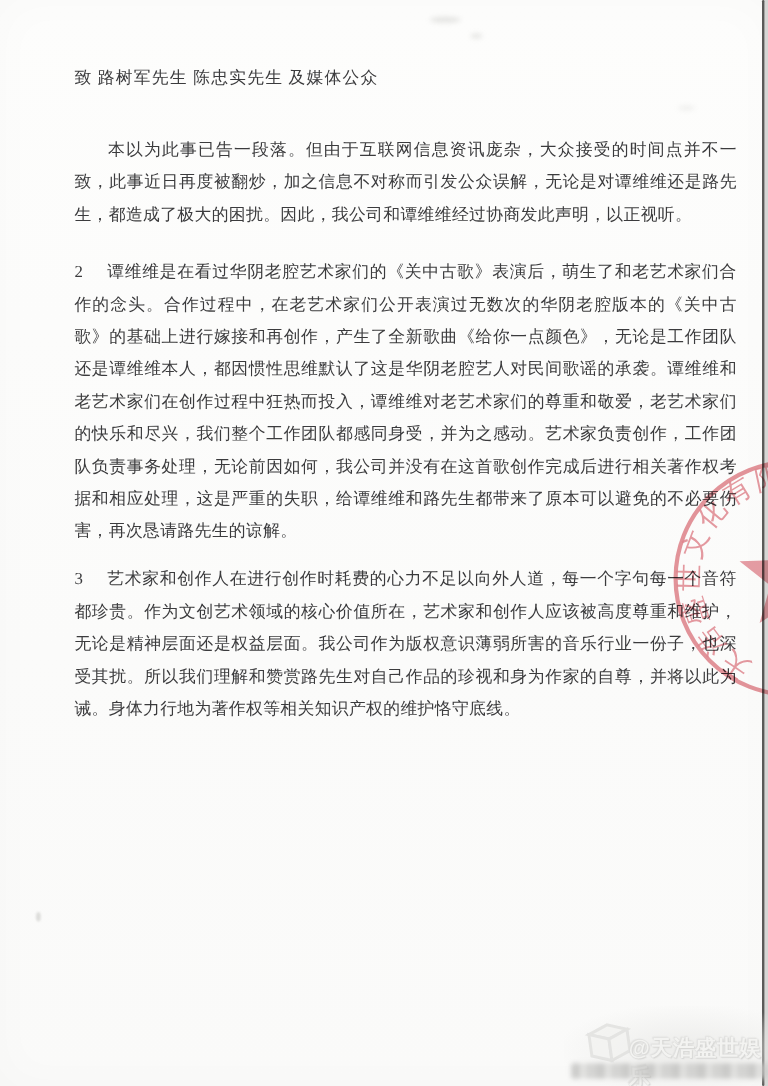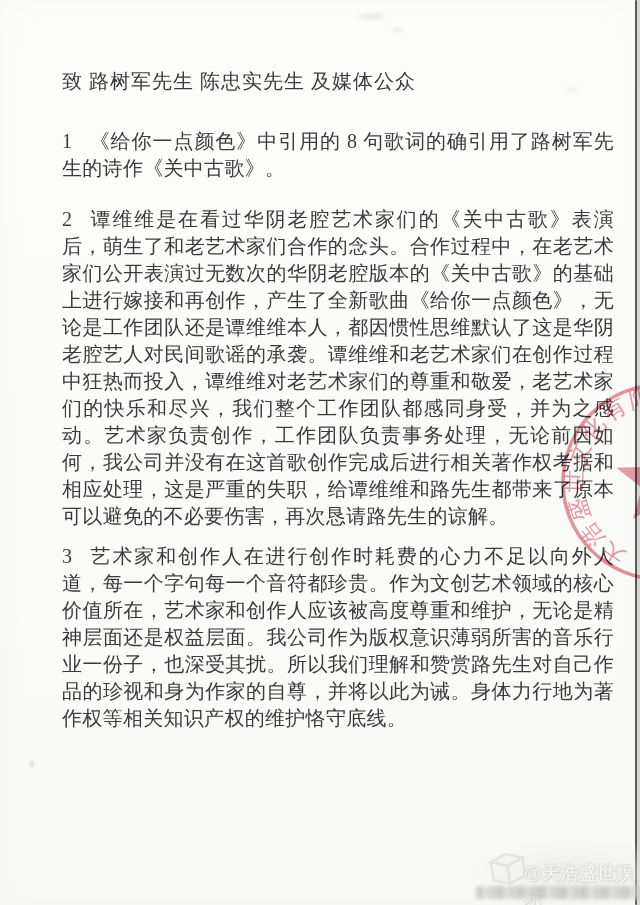--- a/index.html
+++ b/index.html
@@ -16,22 +16,22 @@
   .scan-strip{position:absolute;top:0;right:0;width:4px;height:905px;background:#d6d6d4;}
   .scan-line{position:absolute;top:0;right:3px;width:2px;height:905px;background:#5a5a58;border-radius:1px;}
   .smudge{position:absolute;background:#b9b9b5;border-radius:50%;filter:blur(2px);opacity:.35;}
   .smudge.s1{left:358px;top:14px;width:26px;height:5px;}
   .smudge.s2{left:392px;top:28px;width:10px;height:4px;}
   .smudge.s3{left:565px;top:88px;width:14px;height:4px;opacity:.2;}
   .smudge.s4{left:30px;top:760px;width:4px;height:8px;opacity:.45;filter:blur(1px);}
 
   
   .doc{
-    position:absolute;left:62px;top:68px;width:552px;
-    font-size:20px;line-height:27px;letter-spacing:.3px;
+    position:absolute;left:62px;top:52px;width:552px;
+    font-size:14px;line-height:27px;letter-spacing:.3px;
     text-align:justify;
   }
   .doc p{margin:0;}
   .salutation{margin-bottom:33px !important;letter-spacing:1px;}
   .para{text-indent:2em;}
   .para.p1{margin-bottom:11px !important;}
   .para.p2{margin-bottom:21px !important;}
   .item{margin-bottom:0 !important;}
   .item.i1{margin-bottom:24px !important;}
   .item.i2{margin-bottom:13px !important;}
@@ -68,22 +68,22 @@
 
   <div class="scan-strip"></div>
   <div class="scan-line"></div>
   <div class="smudge s1"></div>
   <div class="smudge s2"></div>
   <div class="smudge s3"></div>
   <div class="smudge s4"></div>
 
   <div class="doc">
     <p class="salutation">致  路树军先生  陈忠实先生  及媒体公众</p>
+    <p class="para p2">本以为此事已告一段落。但由于互联网信息资讯庞杂，大众接受的时间点并不一致，此事近日再度被翻炒，加之信息不对称而引发公众误解，无论是对谭维维还是路先生，都造成了极大的困扰。因此，我公司和谭维维经过协商发此声明，以正视听。</p>
 
-    <p class="item i1"><span class="num">1</span><span>《给你一点颜色》中引用的 8 句歌词的确引用了路树军先生的诗作《关中古歌》。</span></p>
     <p class="item i2"><span class="num">2</span><span>谭维维是在看过华阴老腔艺术家们的《关中古歌》表演后，萌生了和老艺术家们合作的念头。合作过程中，在老艺术家们公开表演过无数次的华阴老腔版本的《关中古歌》的基础上进行嫁接和再创作，产生了全新歌曲《给你一点颜色》，无论是工作团队还是谭维维本人，都因惯性思维默认了这是华阴老腔艺人对民间歌谣的承袭。谭维维和老艺术家们在创作过程中狂热而投入，谭维维对老艺术家们的尊重和敬爱，老艺术家们的快乐和尽兴，我们整个工作团队都感同身受，并为之感动。艺术家负责创作，工作团队负责事务处理，无论前因如何，我公司并没有在这首歌创作完成后进行相关著作权考据和相应处理，这是严重的失职，给谭维维和路先生都带来了原本可以避免的不必要伤害，再次恳请路先生的谅解。</span></p>
     <p class="item i3"><span class="num">3</span><span>艺术家和创作人在进行创作时耗费的心力不足以向外人道，每一个字句每一个音符都珍贵。作为文创艺术领域的核心价值所在，艺术家和创作人应该被高度尊重和维护，无论是精神层面还是权益层面。我公司作为版权意识薄弱所害的音乐行业一份子，也深受其扰。所以我们理解和赞赏路先生对自己作品的珍视和身为作家的自尊，并将以此为诫。身体力行地为著作权等相关知识产权的维护恪守底线。</span></p>
   </div>
 
   <div class="stamp">
     <svg width="200" height="230" viewBox="0 0 200 230">
       <g stroke="#db6b76" fill="none" opacity="0.9">
         <circle cx="112" cy="110" r="97" stroke-width="3.5"></circle>
       </g>
       <polygon points="112,64 123.2,94.6 155.7,95.8 130.1,115.9 139,147.2 112,129 85,147.2 93.9,115.9 68.3,95.8 100.8,94.6" fill="#dd707b" opacity="0.85"></polygon>

